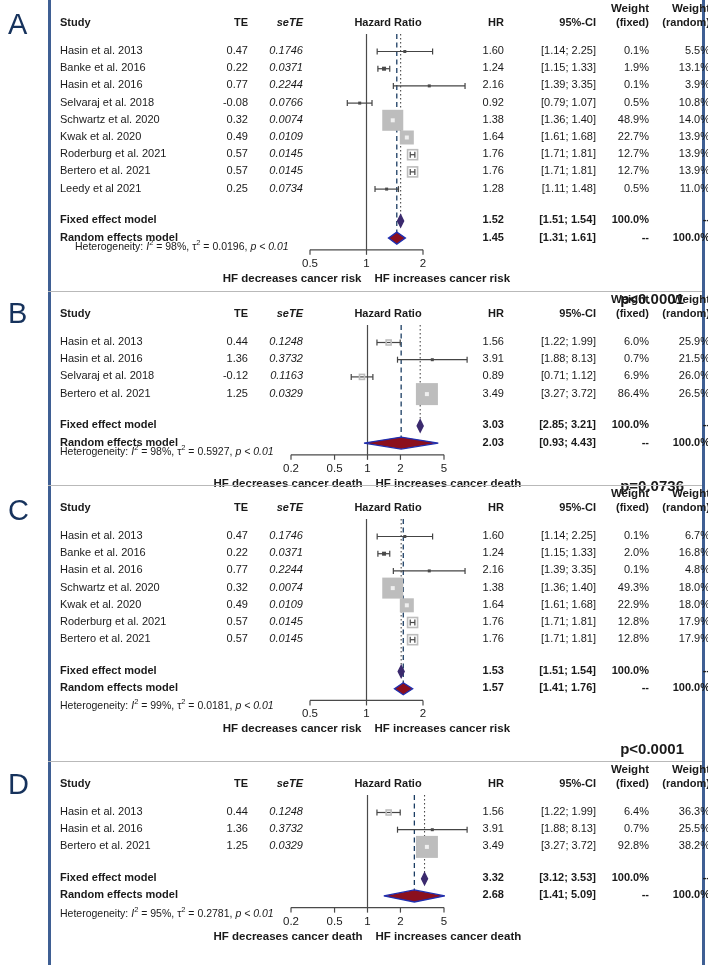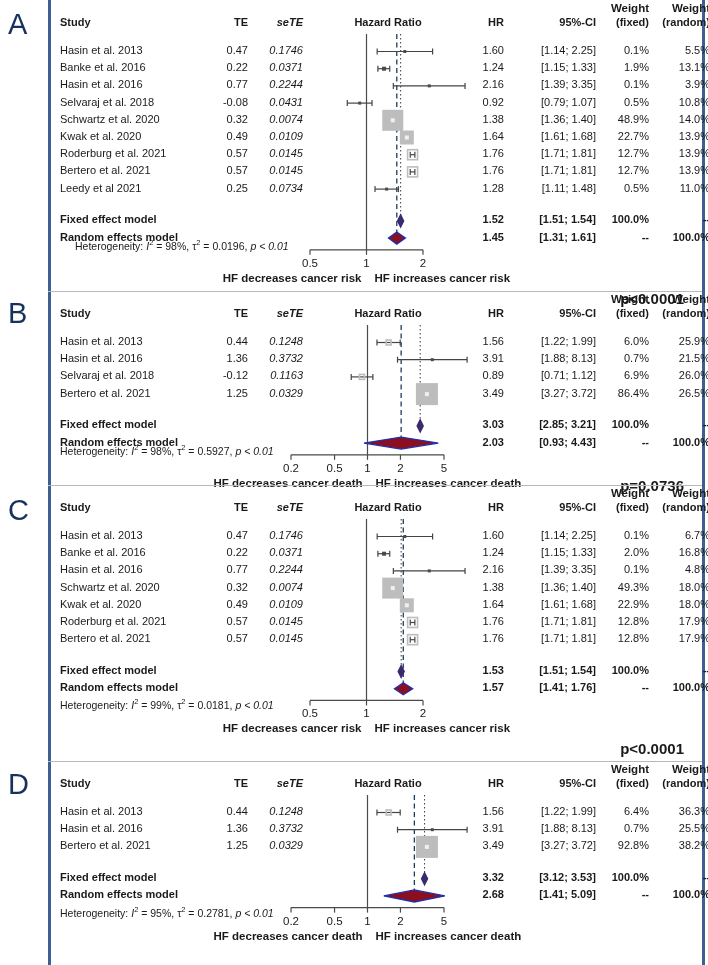--- a/index.html
+++ b/index.html
@@ -90,21 +90,21 @@
             <span class="c-te">0.77</span>
             <span class="c-sete">0.2244</span>
             <span class="c-hr">2.16</span>
             <span class="c-ci">[1.39; 3.35]</span>
             <span class="c-wf">0.1%</span>
             <span class="c-wr">3.9%</span>
           </div>
           <div class="row" style="top: 95.6px;">
             <span class="c-study">Selvaraj et al. 2018</span>
             <span class="c-te">-0.08</span>
-            <span class="c-sete">0.0431</span>
+            <span class="c-sete">0.0766</span>
             <span class="c-hr">0.92</span>
             <span class="c-ci">[0.79; 1.07]</span>
             <span class="c-wf">0.5%</span>
             <span class="c-wr">10.8%</span>
           </div>
           <div class="row" style="top: 112.8px;">
             <span class="c-study">Schwartz et al. 2020</span>
             <span class="c-te">0.32</span>
             <span class="c-sete">0.0074</span>
             <span class="c-hr">1.38</span>

